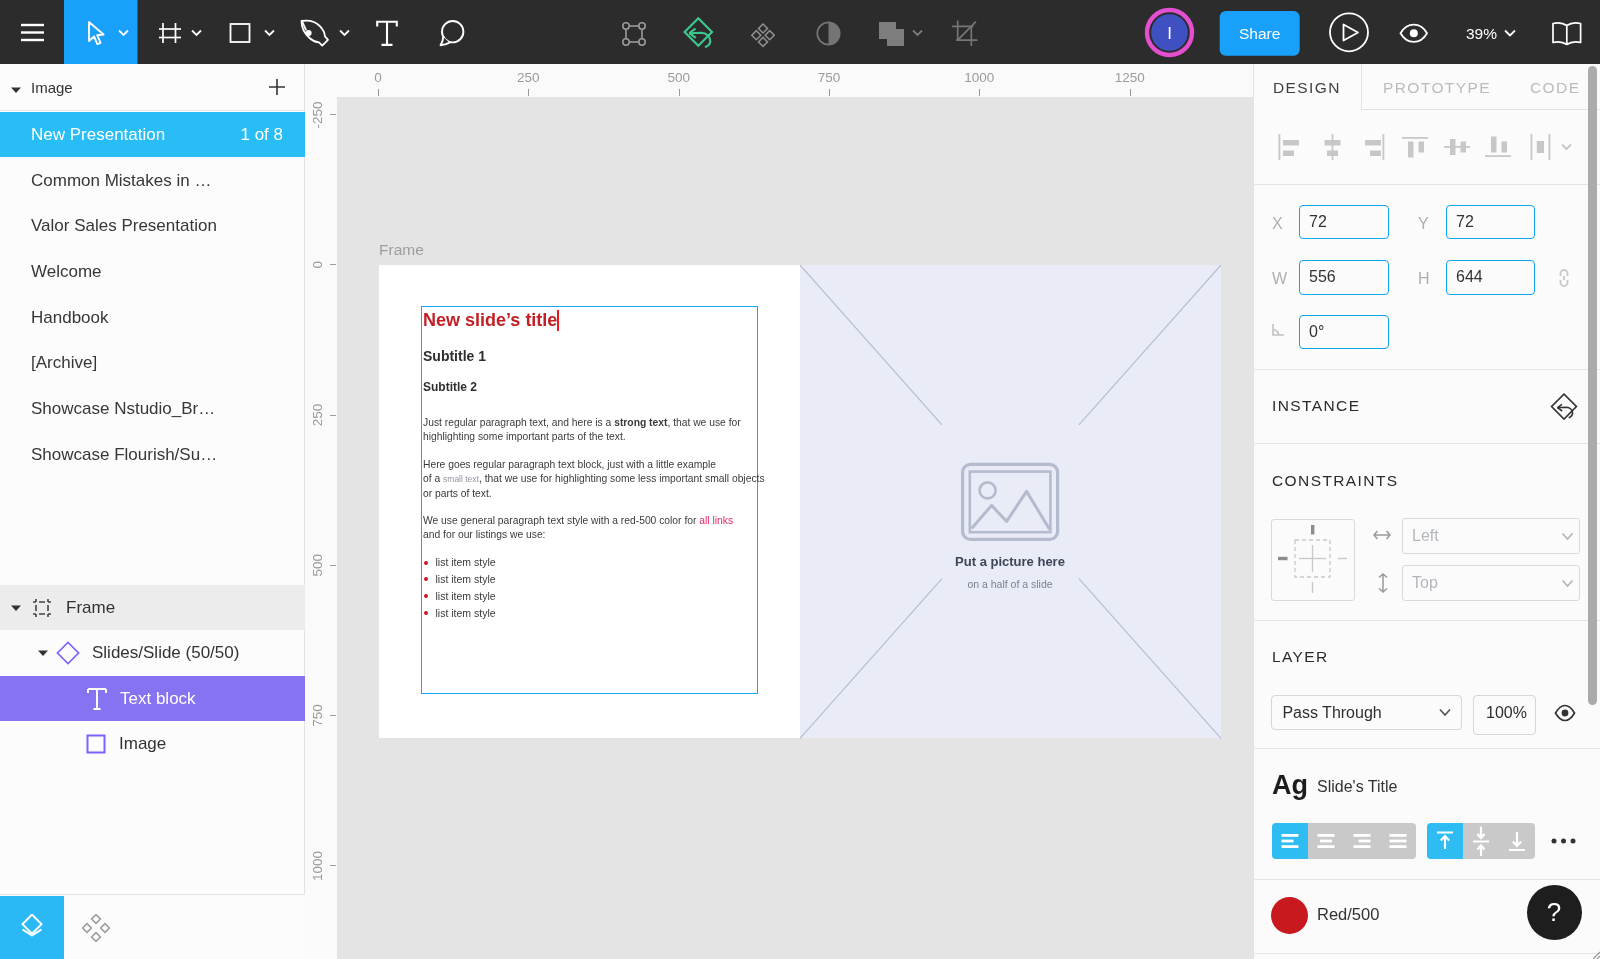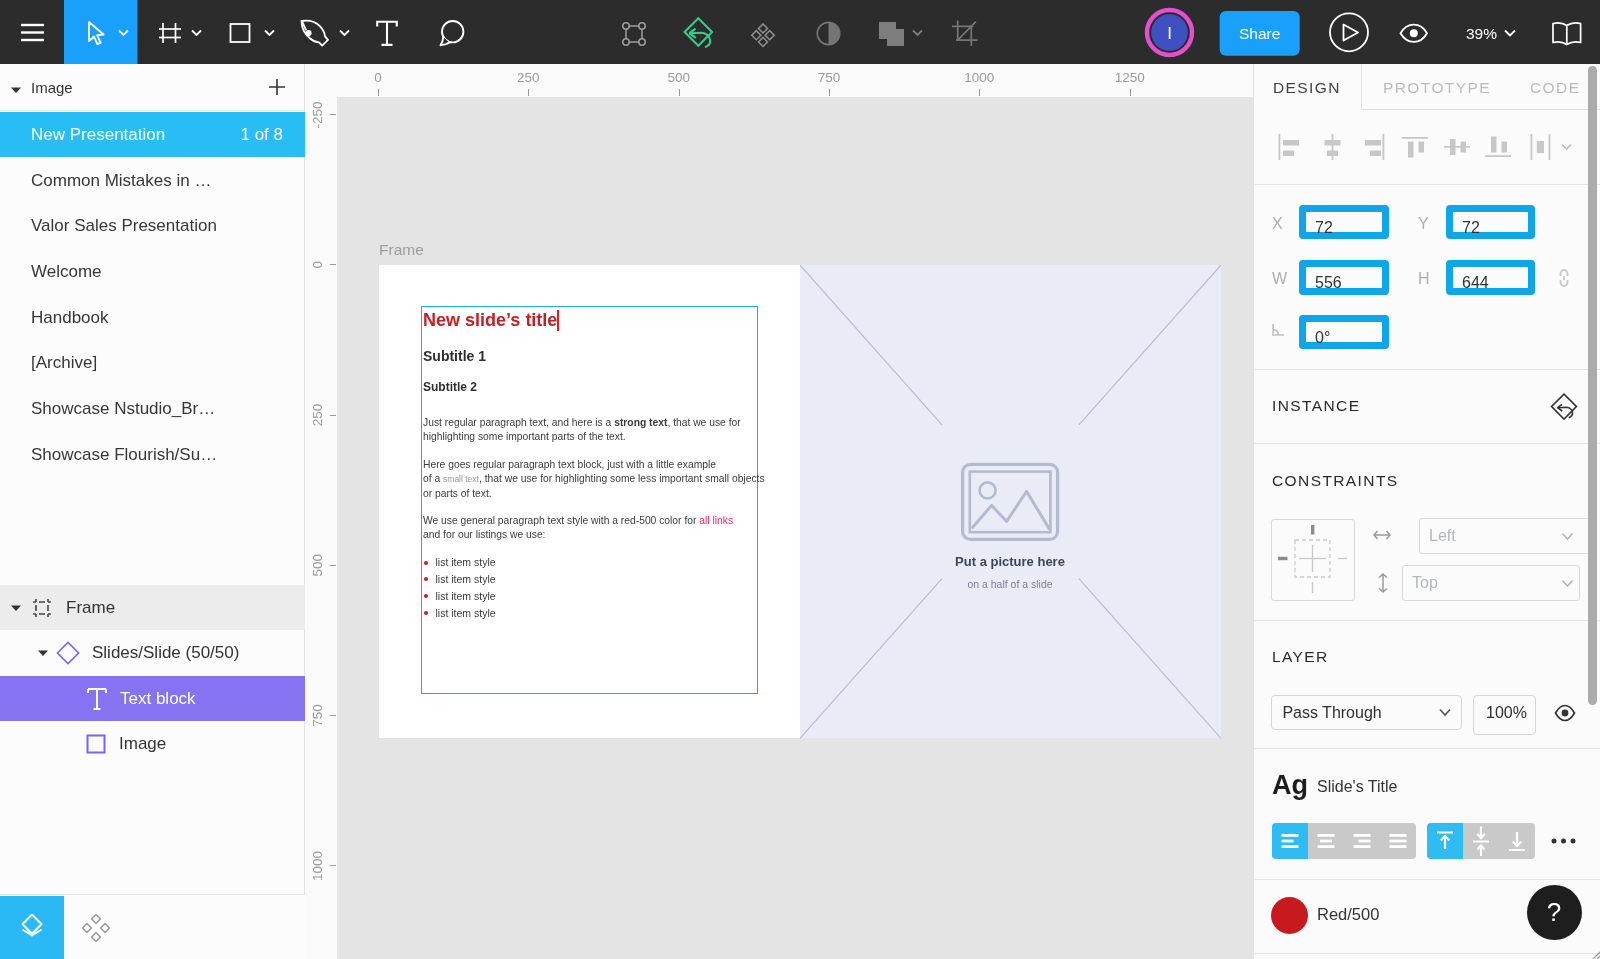--- a/index.html
+++ b/index.html
@@ -6,21 +6,21 @@
 html,body { width:1600px; height:959px; overflow:hidden; background:#fff;
   font-family:"Liberation Sans", sans-serif; }
 .abs { position:absolute; }
 #toolbar { position:absolute; left:0; top:0; width:1600px; height:64px; background:#2c2c2c; }
 #leftbar { position:absolute; left:0; top:64px; width:305px; height:895px; background:#fcfcfc;
   border-right:1px solid #e2e2e2; }
 #canvas { position:absolute; left:305px; top:64px; width:948px; height:895px; background:#e4e4e4; }
 #rightbar { position:absolute; left:1253px; top:64px; width:347px; height:895px; background:#fbfbfb; }
 .sep { position:absolute; left:0; width:347px; height:1px; background:#e5e5e5; }
 .heading { position:absolute; font-size:15.5px; letter-spacing:1.4px; color:#2a2a2a; }
-.ibox { position:absolute; border:7px solid #0ea5e9; border-radius:4px; font-size:16px;
+.ibox { position:absolute; border:1px solid #0ea5e9; border-radius:4px; font-size:16px;
   color:#333; line-height:32px; padding-left:9px; background:transparent; }
 .ilabel { position:absolute; font-size:16px; color:#afafaf; }
 .pgrow { left:31px; width:274px; height:45px; line-height:45px; font-size:17px; color:#373737; }
 .bu { display:inline-block; width:4px; height:4px; border-radius:50%; background:#c8191f;
   margin-right:7.5px; vertical-align:middle; margin-left:1px; margin-bottom:2px; }
 .para { left:118px; font-size:10.3px; line-height:13.7px; color:#3b3b3b; white-space:nowrap; }
 </style>
 </head>
 <body>
 <div id="toolbar">
@@ -350,21 +350,21 @@
       <line x1="40.5" y1="25" x2="40.5" y2="52" stroke="#c9c9c9" stroke-width="1.3"></line>
       <rect x="39" y="5" width="3.4" height="9.5" fill="#8c8c8c"></rect>
       <rect x="6" y="36.8" width="9.5" height="3.4" fill="#8c8c8c"></rect>
       <line x1="66" y1="38.5" x2="75" y2="38.5" stroke="#c9c9c9" stroke-width="1.4"></line>
       <line x1="40.5" y1="62" x2="40.5" y2="73" stroke="#c9c9c9" stroke-width="1.4"></line>
     </svg>
   </div>
   <svg class="abs" style="left:120px;top:464px" width="18" height="14" viewBox="0 0 18 14">
     <path d="M1 7 L17 7 M4.5 3 L1 7 L4.5 11 M13.5 3 L17 7 L13.5 11" fill="none" stroke="#9a9a9a" stroke-width="1.5"></path>
   </svg>
-  <div class="abs" style="left:166px;top:454px;width:178px;height:36px;border:1px solid #dadada;border-radius:3px;font-size:16px;color:#b3b7bd;line-height:34px;padding-left:9px;">Left</div>
+  <div class="abs" style="left:149px;top:454px;width:178px;height:36px;border:1px solid #dadada;border-radius:3px;font-size:16px;color:#b3b7bd;line-height:34px;padding-left:9px;">Left</div>
   <svg class="abs" style="left:308px;top:468px" width="13" height="9" viewBox="0 0 13 9">
     <path d="M1.5 1.5 L6.5 7 L11.5 1.5" fill="none" stroke="#b3b3b3" stroke-width="1.6"></path>
   </svg>
   <svg class="abs" style="left:124px;top:509px" width="12" height="20" viewBox="0 0 12 20">
     <path d="M6 1 L6 19 M2 4.5 L6 1 L10 4.5 M2 15.5 L6 19 L10 15.5" fill="none" stroke="#9a9a9a" stroke-width="1.5"></path>
   </svg>
   <div class="abs" style="left:149px;top:501px;width:178px;height:36px;border:1px solid #dadada;border-radius:3px;font-size:16px;color:#b3b7bd;line-height:34px;padding-left:9px;">Top</div>
   <svg class="abs" style="left:308px;top:515px" width="13" height="9" viewBox="0 0 13 9">
     <path d="M1.5 1.5 L6.5 7 L11.5 1.5" fill="none" stroke="#b3b3b3" stroke-width="1.6"></path>
   </svg>

